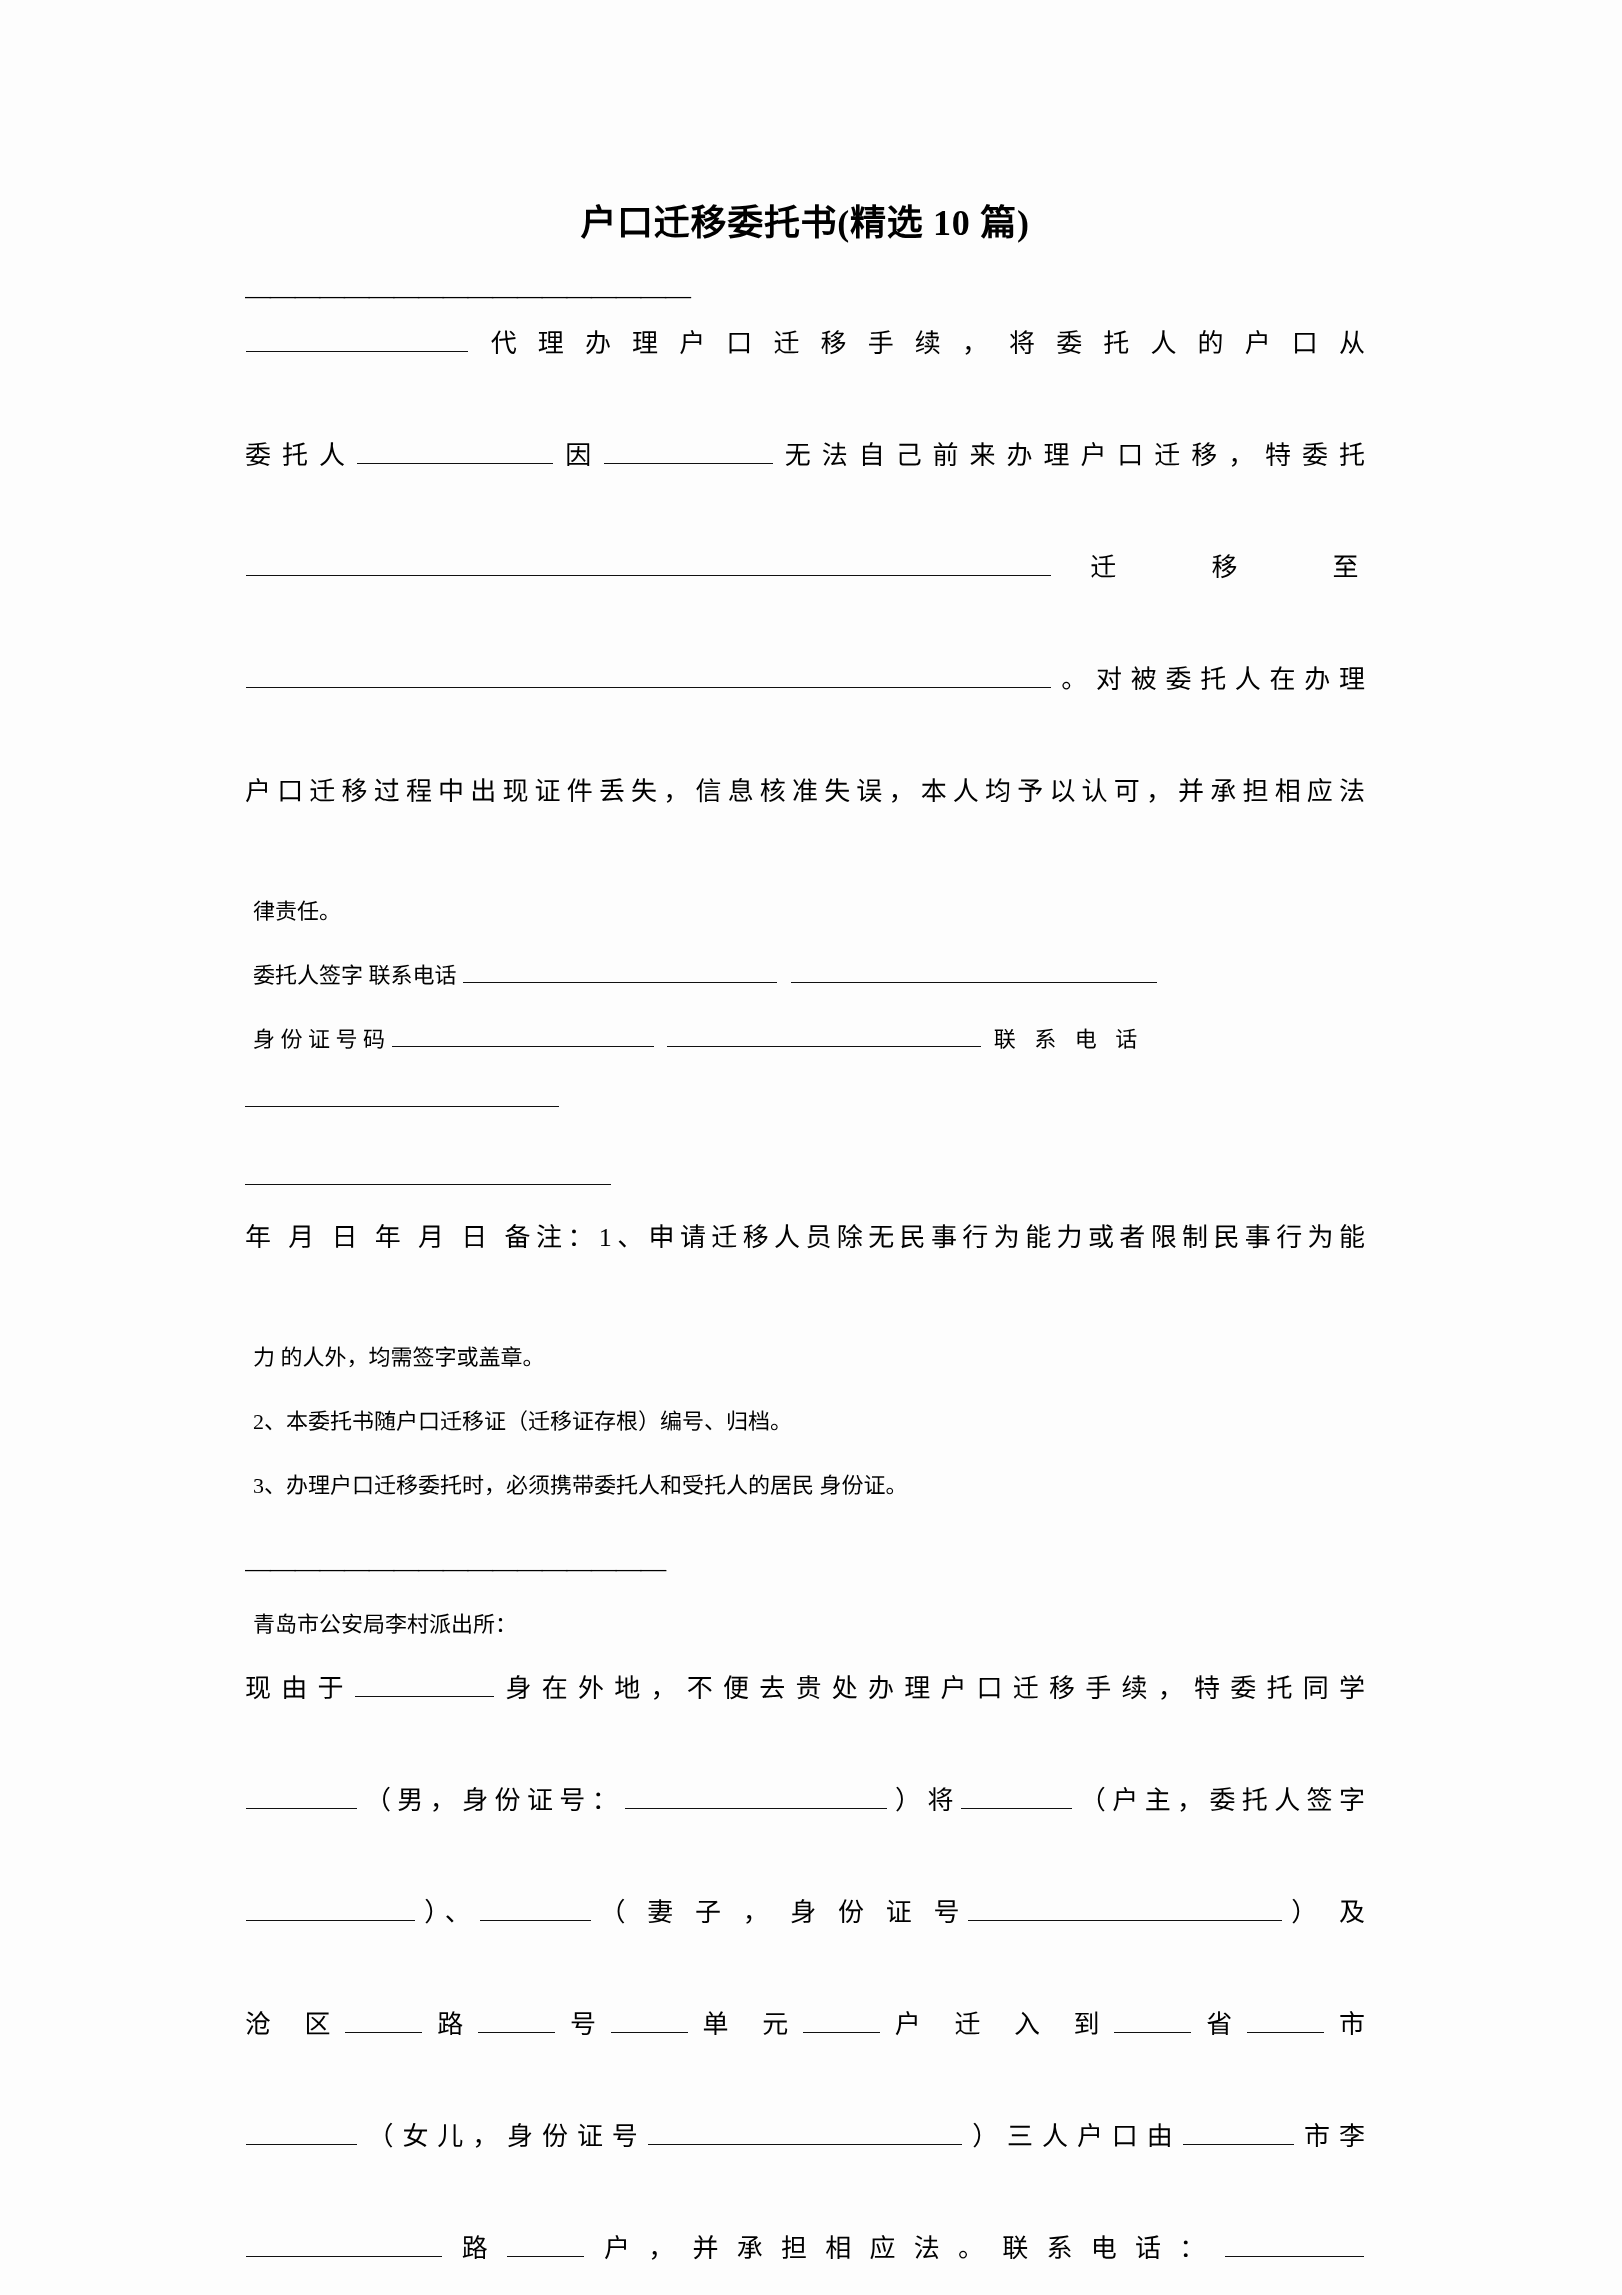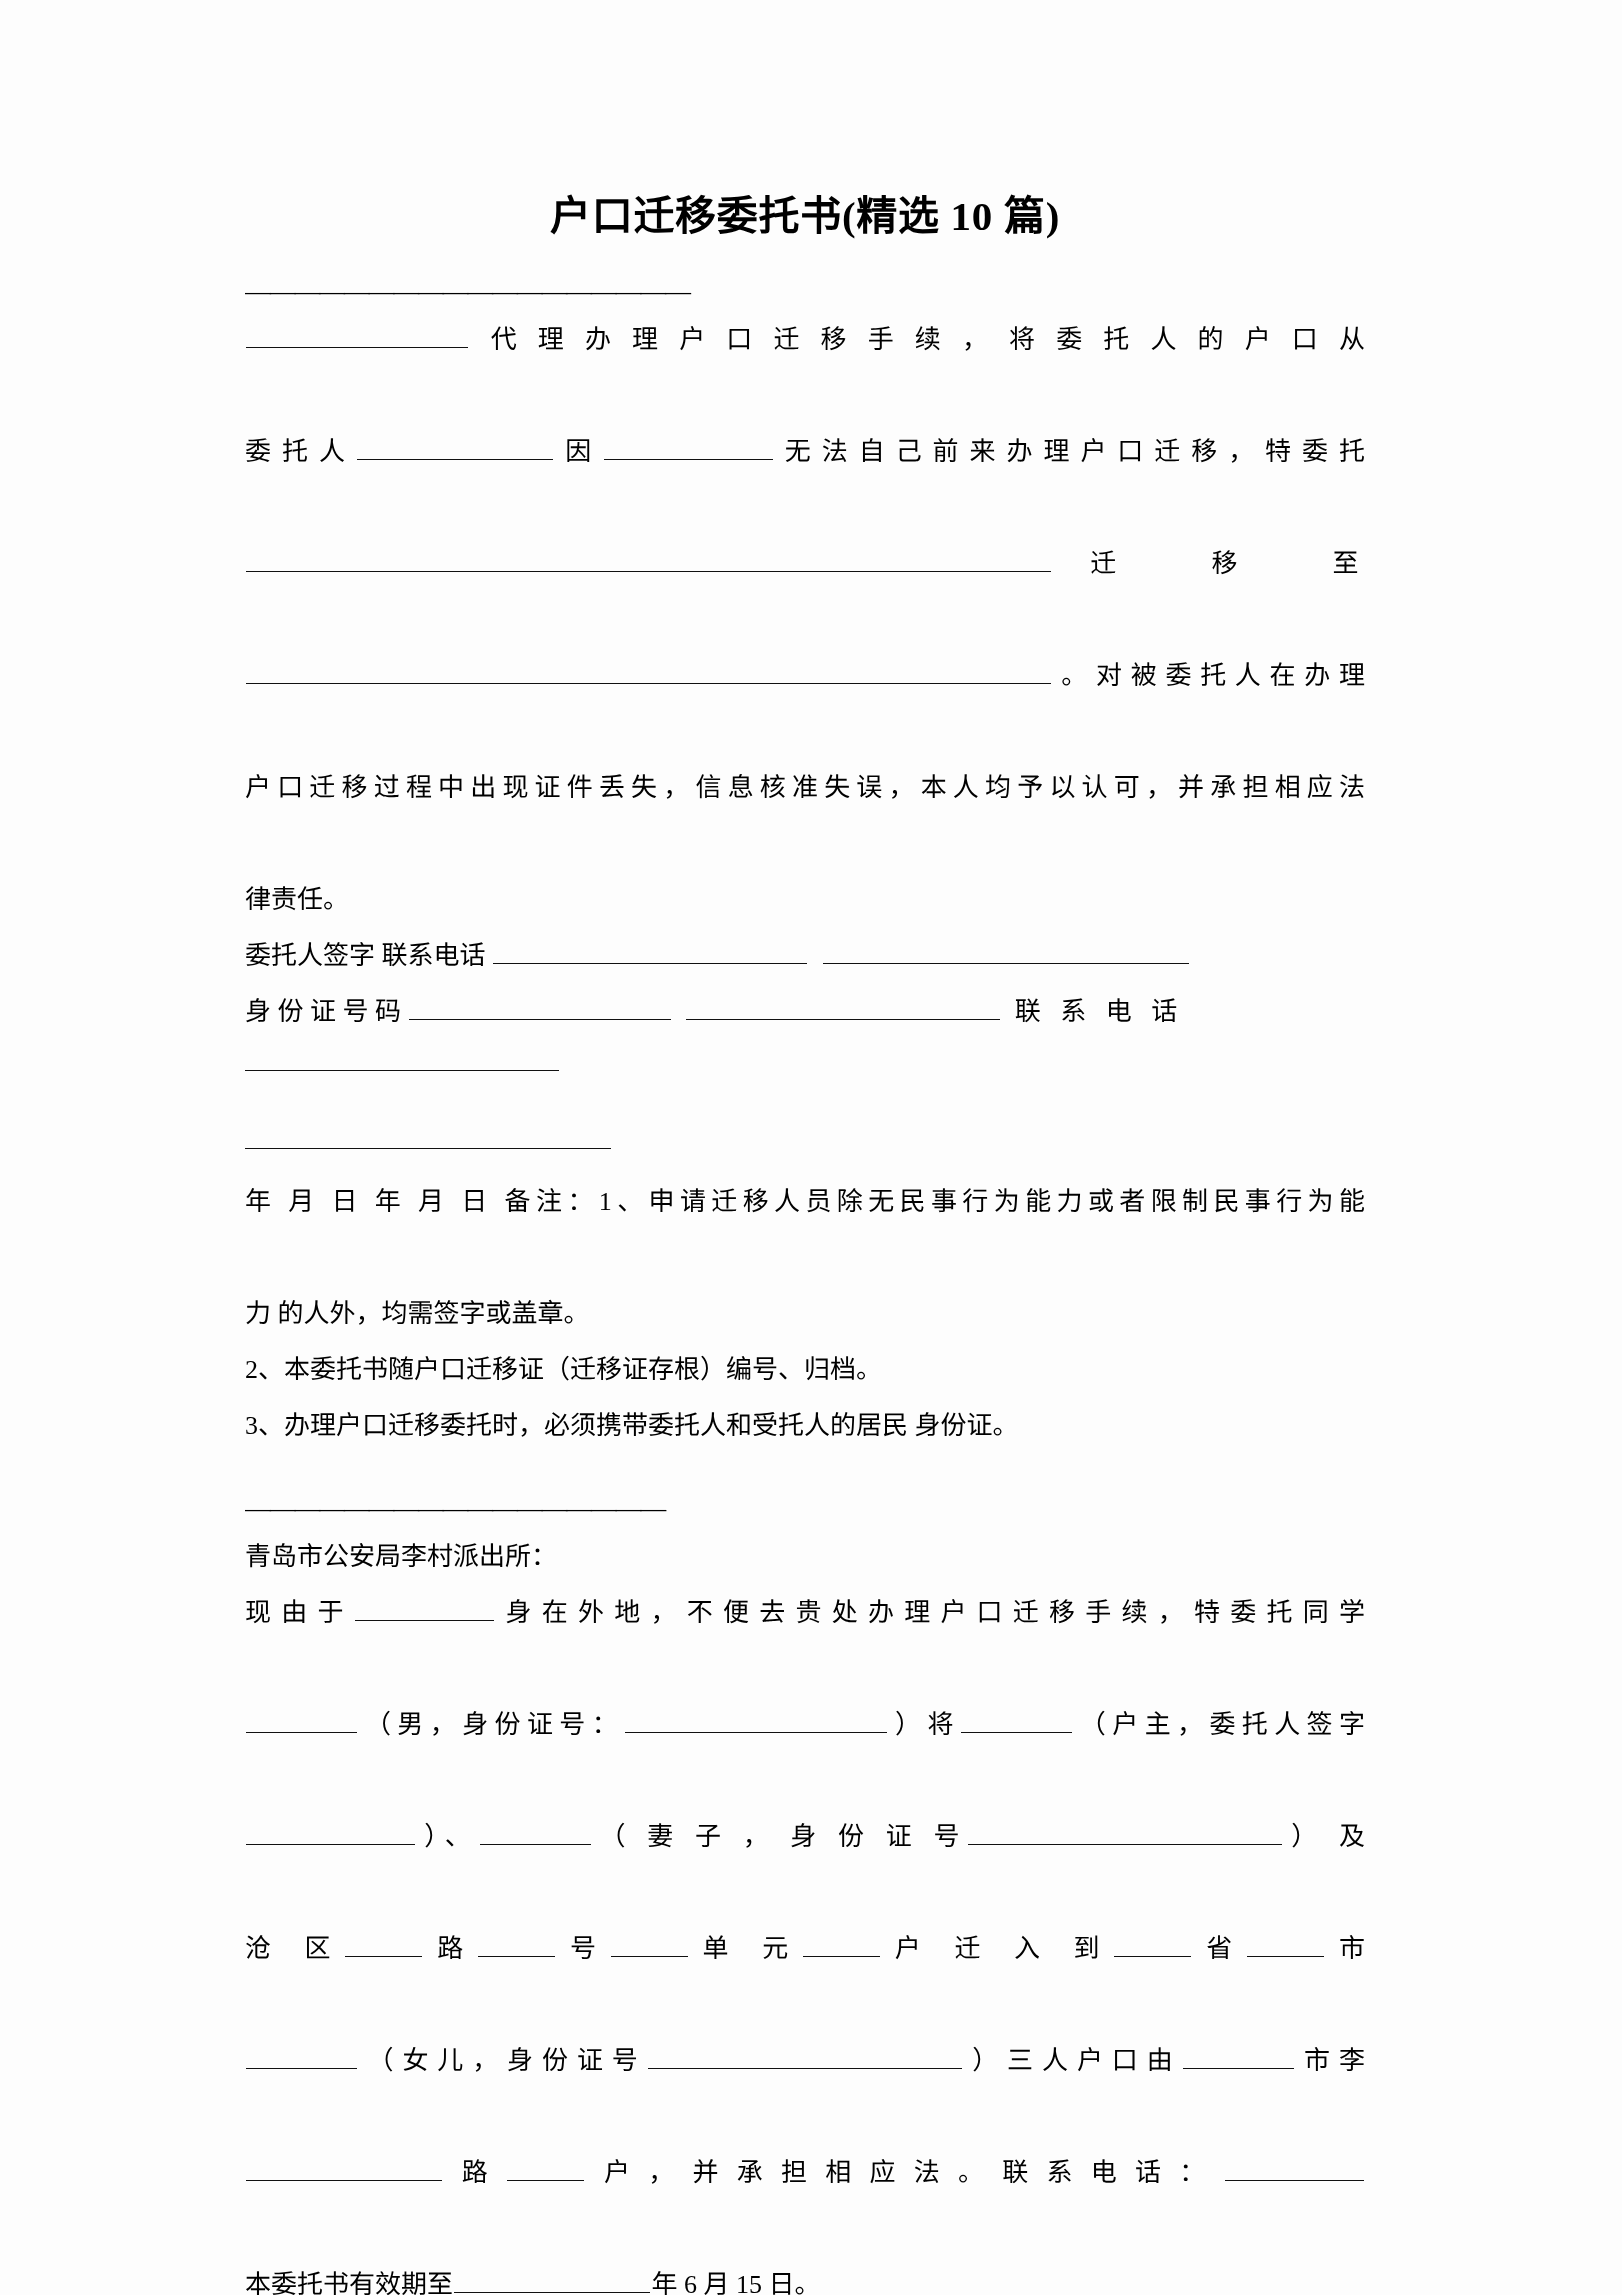--- a/index.html
+++ b/index.html
@@ -25,25 +25,25 @@
   
   .content {
     position: absolute;
     left: 245px;
     top: 0;
     width: 1120px;
   }
 
   .doc-title {
     text-align: center;
-    font-size: 41px;
+    font-size: 36px;
     font-weight: 700;
     line-height: 1;
     letter-spacing: 0.7px;
-    margin: 0;
+    margin: 9px;
     padding-top: 196px;
     padding-bottom: 0;
     white-space: nowrap;
   }
 
   .divider {
     font-size: 26px;
     line-height: 41px;
     letter-spacing: -1.3px;
     white-space: nowrap;
@@ -61,23 +61,23 @@
     text-justify: inter-ideograph;
   }
   .jline::after {
     content: "";
     display: inline-block;
     width: 100%;
     height: 0;
   }
 
   .plain {
-    font-size: 26px;
+    font-size: 22px;
     line-height: 56px;
-    margin: 0;
+    margin: 8px;
     white-space: nowrap;
   }
 
   
   .blank {
     display: inline-block;
     border-bottom: 1.3px solid #111;
     vertical-align: baseline;
     height: 26px;
     margin: 0 1.3px;

